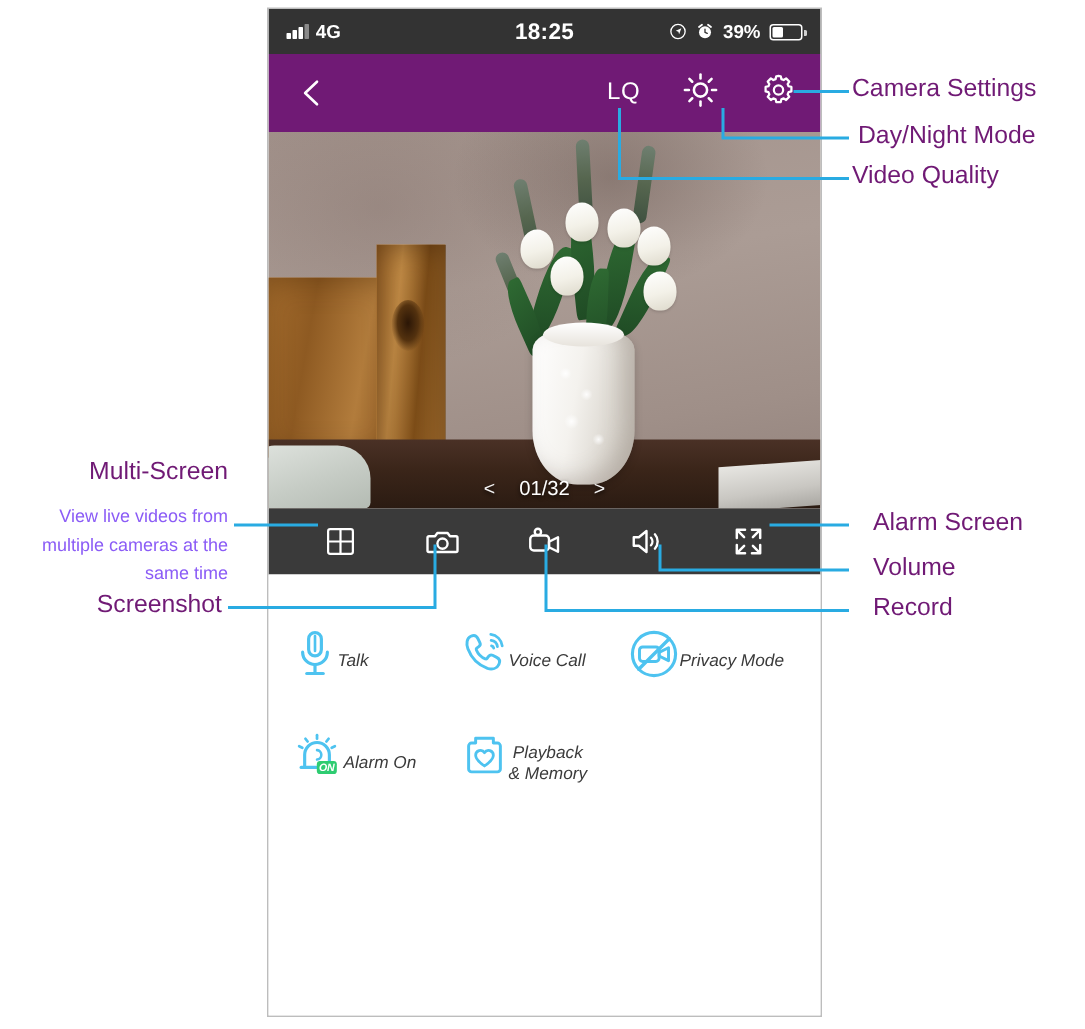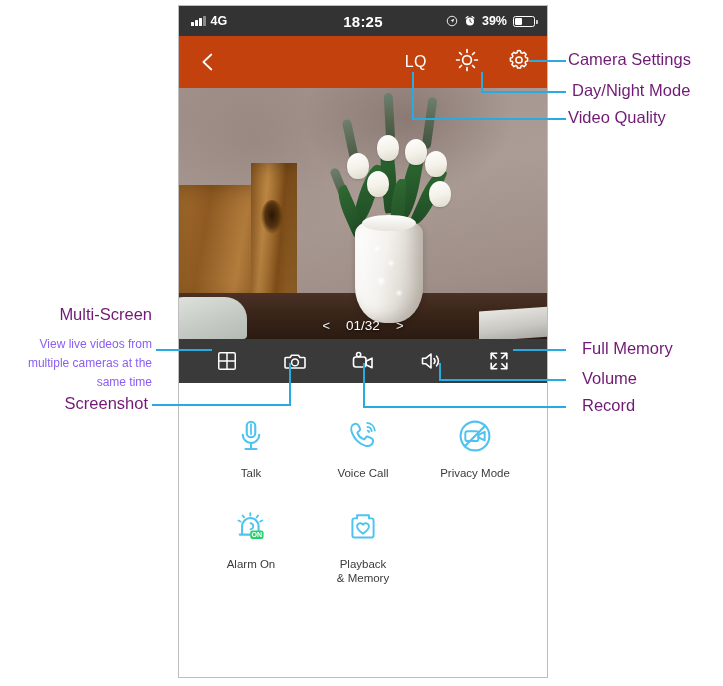--- a/index.html
+++ b/index.html
@@ -45,21 +45,21 @@
   }
   .battery::after{
     content:"";position:absolute;right:-3.5px;top:3px;width:2px;height:4px;
     background:#cfcfcf;border-radius:0 1px 1px 0;
   }
   .battery span{display:block;height:100%;width:40%;background:#ffffff;border-radius:1px;}
 
   
   .navbar{
     position:absolute;left:0;top:30px;width:100%;height:52px;
-    background:#c2410c;
+    background:#701a75;
     display:flex;align-items:center;
     box-sizing:border-box;padding:0 16px;
   }
   .nav-back{width:26px;height:26px;display:flex;align-items:center;justify-content:center;}
   .nav-right{margin-left:auto;display:flex;align-items:center;gap:28px;}
   .lq{color:#ffffff;font-size:16px;letter-spacing:.5px;}
 
   
   .video{
     position:absolute;left:0;top:82px;width:100%;height:251px;
@@ -125,21 +125,21 @@
     display:flex;align-items:center;justify-content:space-around;
     box-sizing:border-box;padding:0 14px;
   }
   .tb-btn{width:34px;height:30px;display:flex;align-items:center;justify-content:center;}
 
   
   .funcs{position:absolute;left:0;top:377px;width:100%;bottom:0;background:#ffffff;}
   .frow{display:flex;padding:0 16px;box-sizing:border-box;}
   .frow.r1{padding-top:32px;}
   .frow.r2{padding-top:26px;}
-  .fcell{width:113px;display:flex;flex-direction:column;align-items:center;}
+  .fcell{width:113px;display:flex;flex-direction:row;align-items:center;font-style:italic;}
   .ficon{height:42px;display:flex;align-items:center;justify-content:center;}
   .flabel{margin-top:9px;font-size:11.5px;color:#3b3b3b;text-align:center;line-height:14px;}
 
   
   .ann{position:absolute;color:#701a75;font-size:16.5px;white-space:nowrap;z-index:20;}
   .ann.small{font-size:12px;color:#8b5cf6;white-space:normal;margin-top:7px;}
   svg.lines{position:absolute;left:0;top:0;width:723px;height:686px;z-index:18;pointer-events:none;}
   .ann-left{text-align:right;}
 </style>
 </head>
@@ -387,21 +387,21 @@
         </div>
         <div class="fcell"></div>
       </div>
     </div>
   </div>
 
   <div class="ann" style="left:568px;top:50px;">Camera Settings</div>
   <div class="ann" style="left:572px;top:81px;">Day/Night Mode</div>
   <div class="ann" style="left:568px;top:108px;">Video Quality</div>
 
-  <div class="ann" style="left:582px;top:339px;">Full Memory</div>
+  <div class="ann" style="left:582px;top:339px;">Alarm Screen</div>
   <div class="ann" style="left:582px;top:369px;">Volume</div>
   <div class="ann" style="left:582px;top:396px;">Record</div>
 
   <div class="ann ann-left" style="left:0px;top:305px;width:152px;">Multi-Screen</div>
   <div class="ann small ann-left" style="left:0px;top:328px;width:152px;line-height:19px;">View live videos from multiple cameras at the same time</div>
   <div class="ann ann-left" style="left:0px;top:394px;width:148px;">Screenshot</div>
 
 </div>
 
 </body></html>

